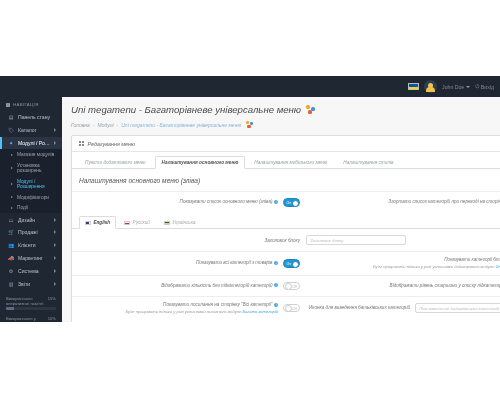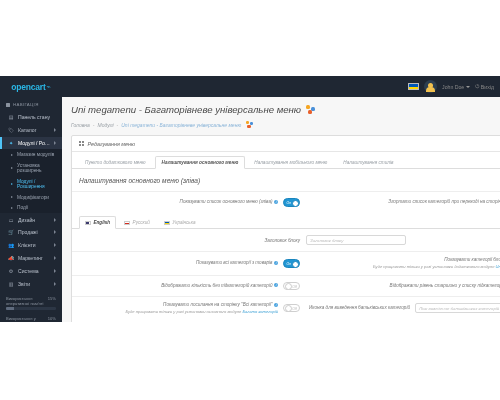--- a/index.html
+++ b/index.html
@@ -316,24 +316,20 @@
 
 <div id="app">
 
   <div class="band-top"></div>
   <div class="band-bot"></div>
 
   <div class="shot">
 
     <div class="navbar-white"></div>
     <div class="navbar">
-      <div class="brand">
-        <span class="brand-text">opencart</span>
-          <span class="brand-dots">⌁</span>
-      </div>
       <div class="nav-right">
         <div class="nav-flag"></div>
         <div class="nav-avatar">
           <div class="head"></div>
             <div class="body"></div>
         </div>
         <div class="nav-user">
           <span>John Doe</span>
           <span class="caret-dn"></span>
         </div>

